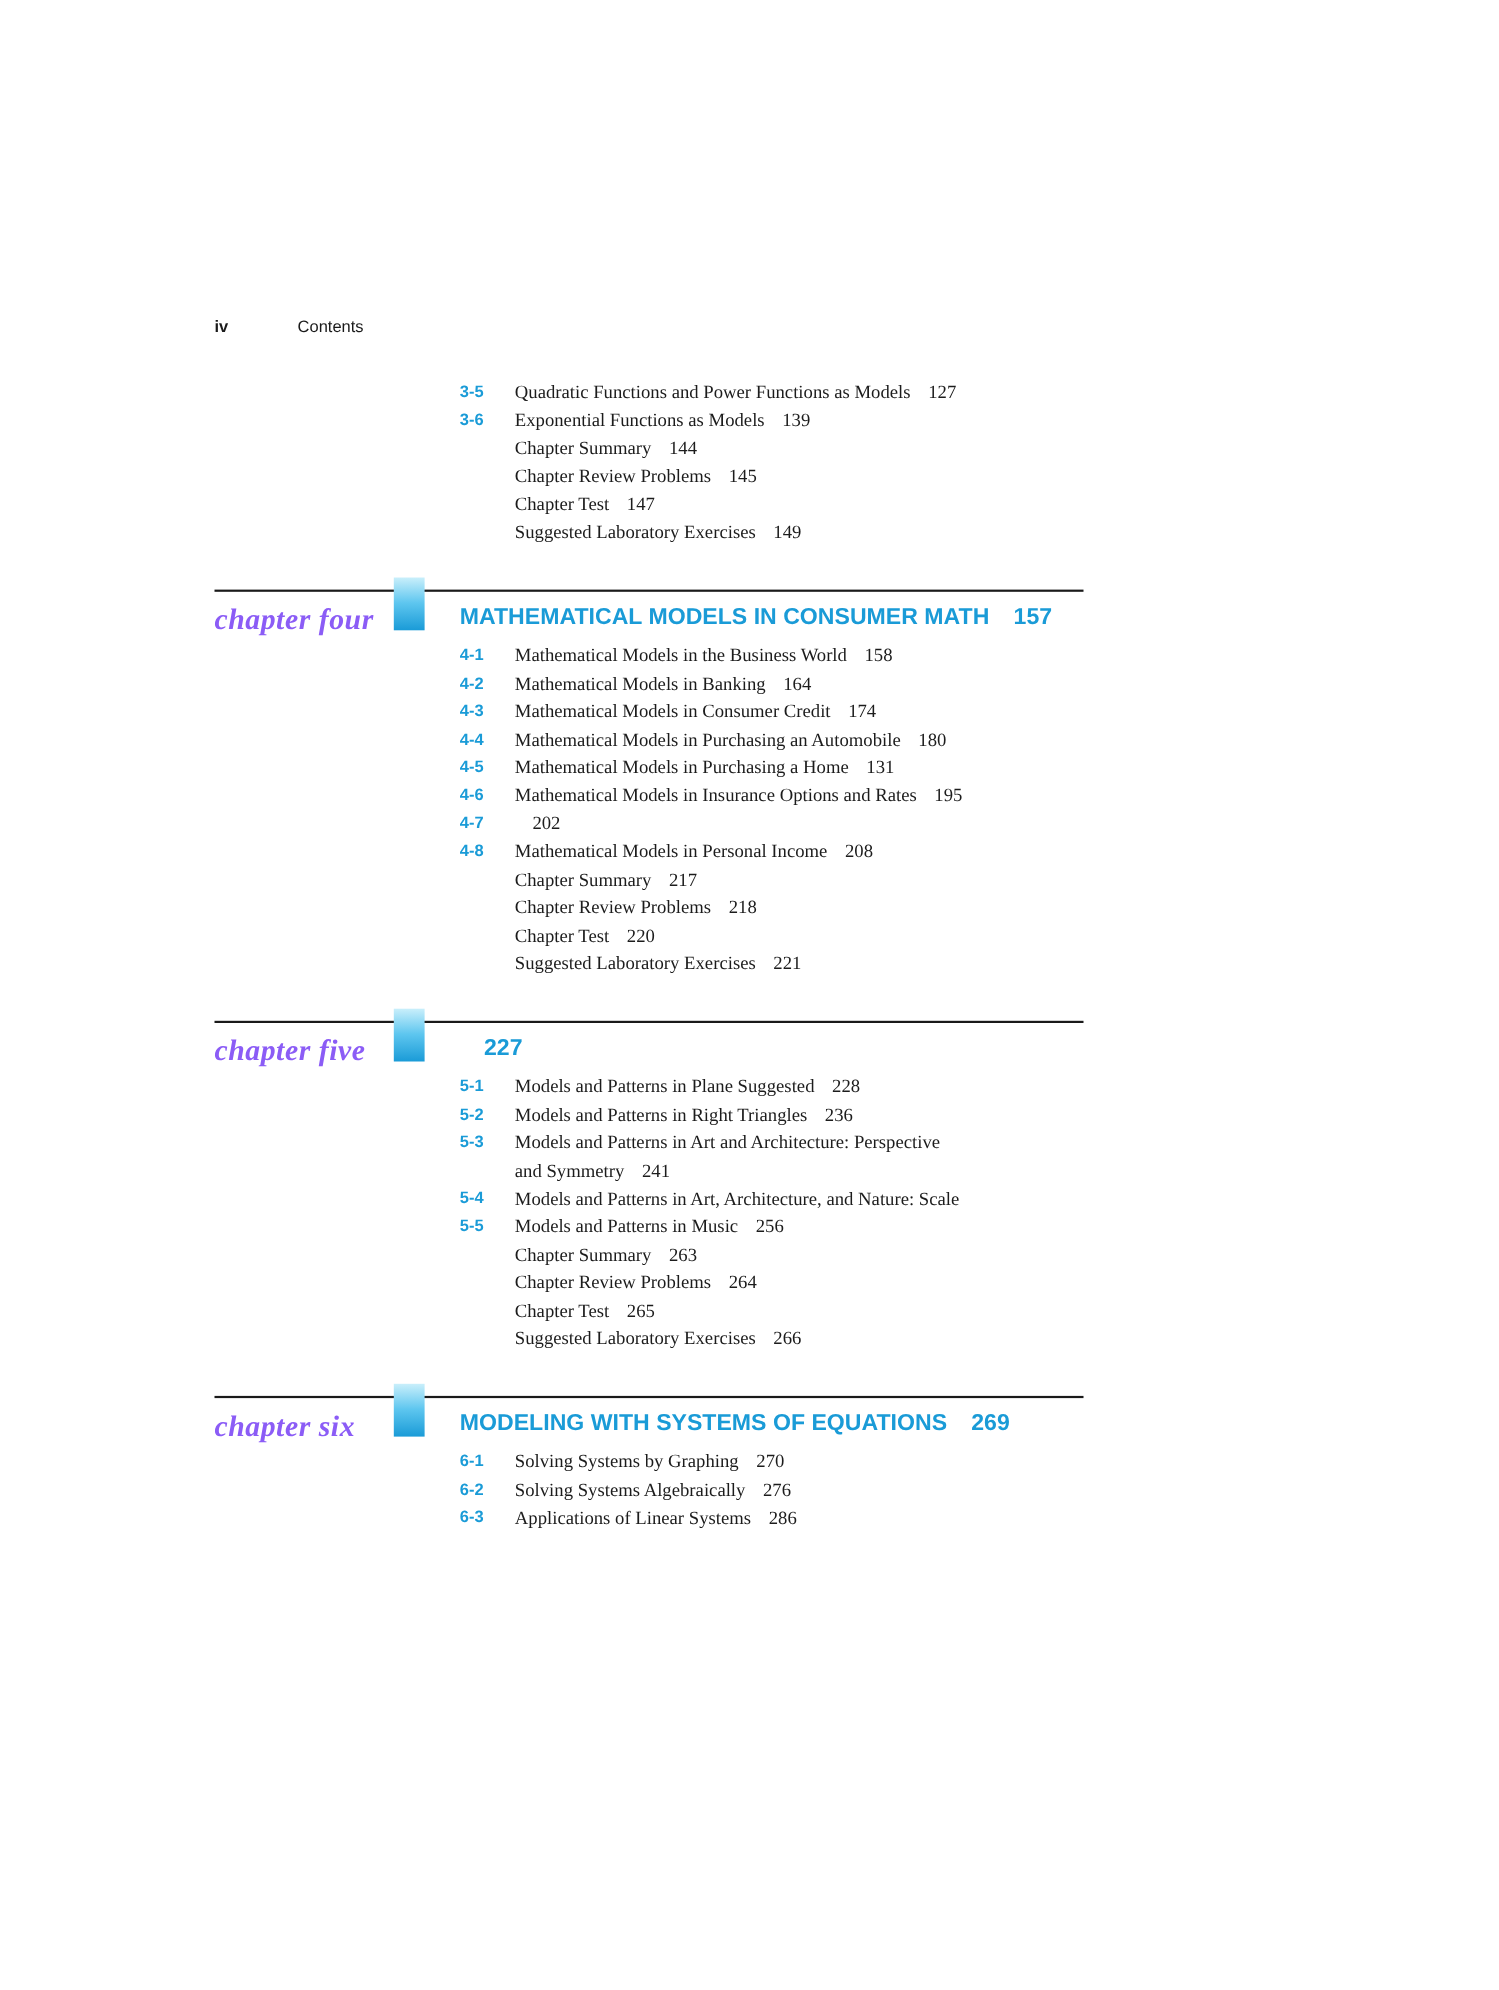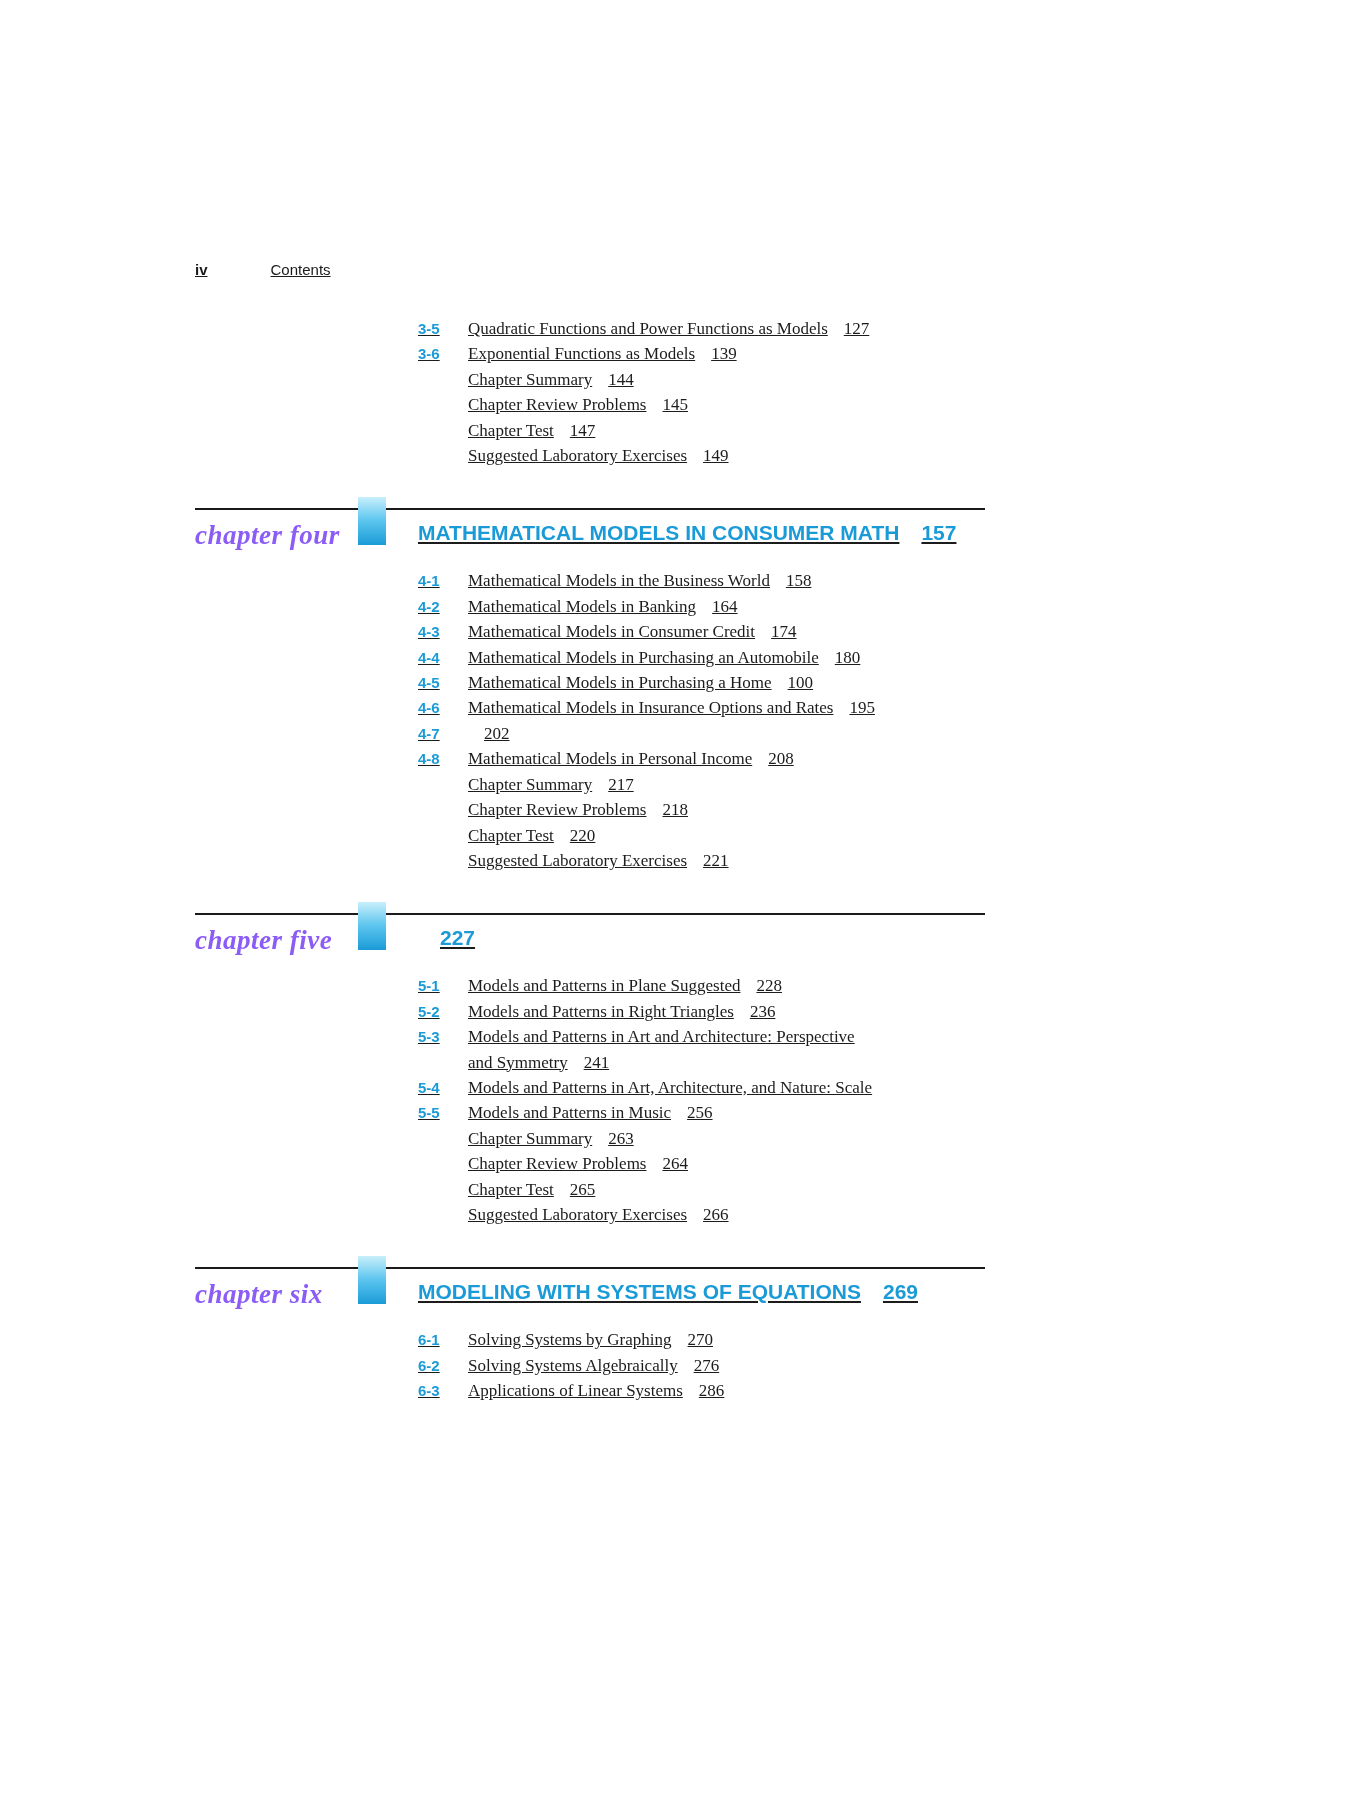--- a/index.html
+++ b/index.html
@@ -6,23 +6,22 @@
   html, body { width:1363px; height:1809px; background:#ffffff; }
   body {
     position:relative;
     font-family:"Liberation Serif", serif;
     color:#1c1c1c;
     overflow:hidden;
   }
   .page-inner {
     position:absolute;
     left:195px;
-    top:260px;
+    top:288px;
     width:790px;
-    text-decoration:underline;
   }
   .running-head {
     display:flex;
     align-items:baseline;
     font-family:"Liberation Sans", sans-serif;
     font-size:15px;
     color:#1a1a1a;
     line-height:20px;
   }
   .folio { font-weight:bold; }
@@ -73,21 +72,21 @@
     align-items:baseline;
     margin-left:223px;
     padding-top:9px;
     font-family:"Liberation Sans", sans-serif;
     font-weight:bold;
     font-size:21px;
     color:var(--accent, #1a9bd7);
     line-height:28px;
   }
   .chapter-title-page { margin-left:22px; }
-  .chapter-items { margin-top:21px; }
+  .chapter-items { margin-top:8px; }
 </style>
 </head>
 <body>
 
 <div class="page-inner">
 
   <div class="running-head">
     <span class="folio">iv</span>
     <span class="running-title">Contents</span>
   </div>
@@ -151,21 +150,21 @@
             <span class="toc-page">174</span>
           </div>
           <div class="toc-row">
             <span class="toc-num">4-4</span>
             <span class="toc-text">Mathematical Models in Purchasing an Automobile</span>
             <span class="toc-page">180</span>
           </div>
           <div class="toc-row">
             <span class="toc-num">4-5</span>
             <span class="toc-text">Mathematical Models in Purchasing a Home</span>
-            <span class="toc-page">100</span>
+            <span class="toc-page">131</span>
           </div>
           <div class="toc-row">
             <span class="toc-num">4-6</span>
             <span class="toc-text">Mathematical Models in Insurance Options and Rates</span>
             <span class="toc-page">195</span>
           </div>
           <div class="toc-row">
             <span class="toc-num">4-7</span>
             <span class="toc-page">202</span>
           </div>

